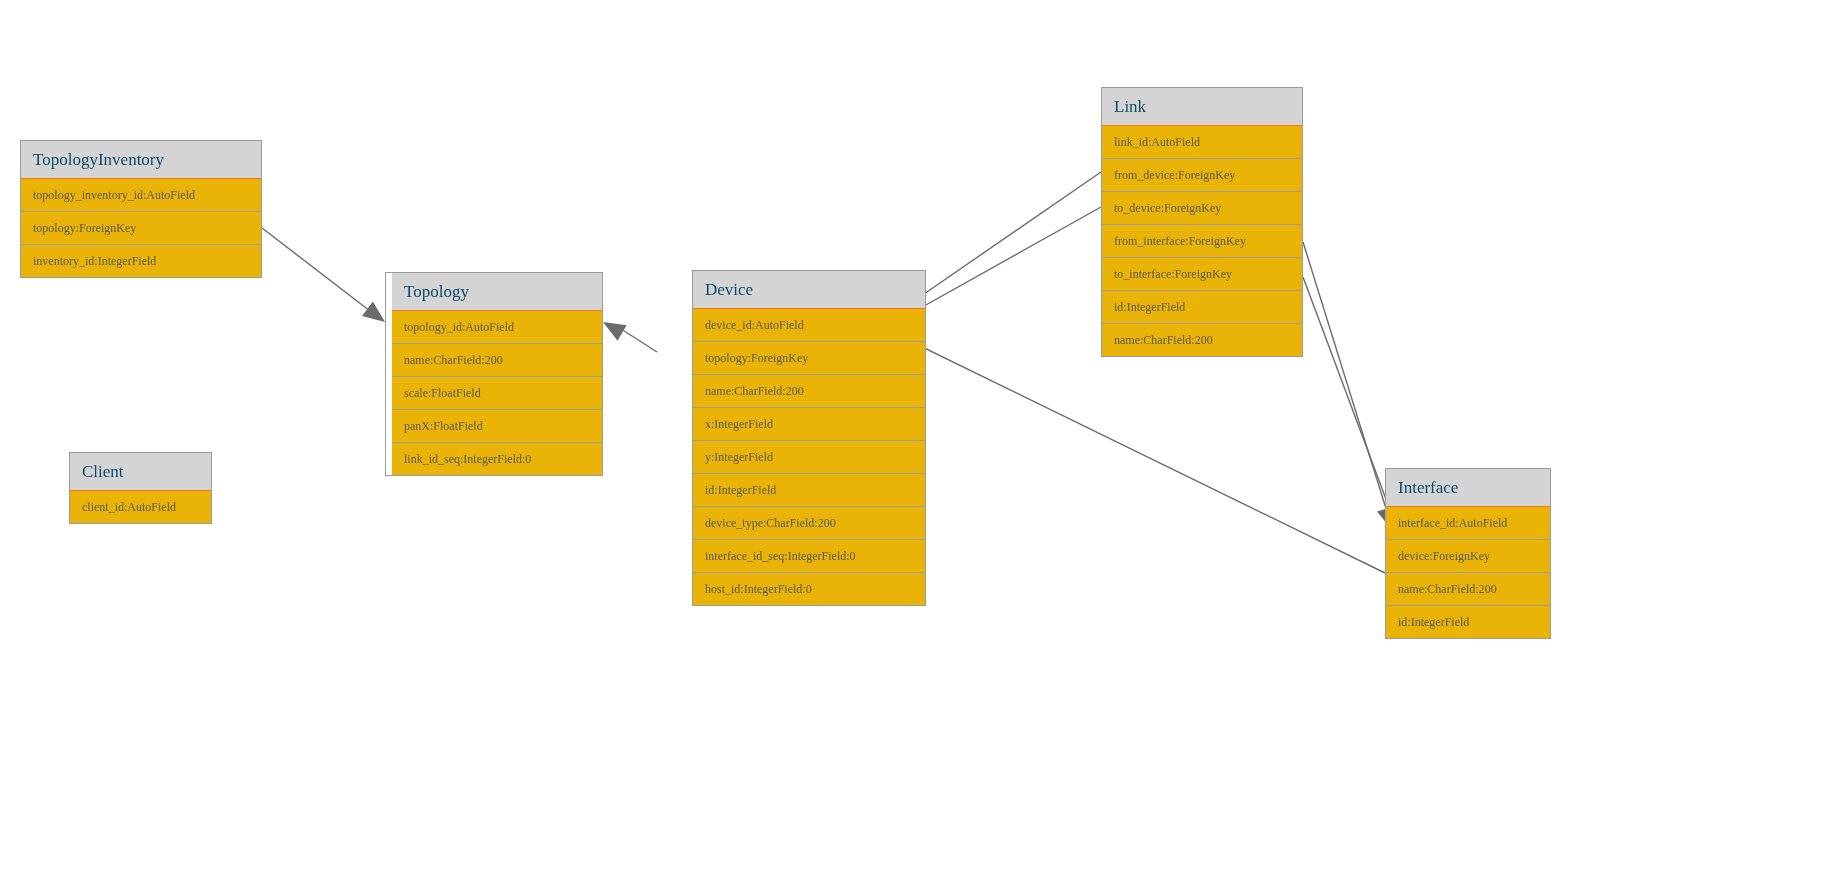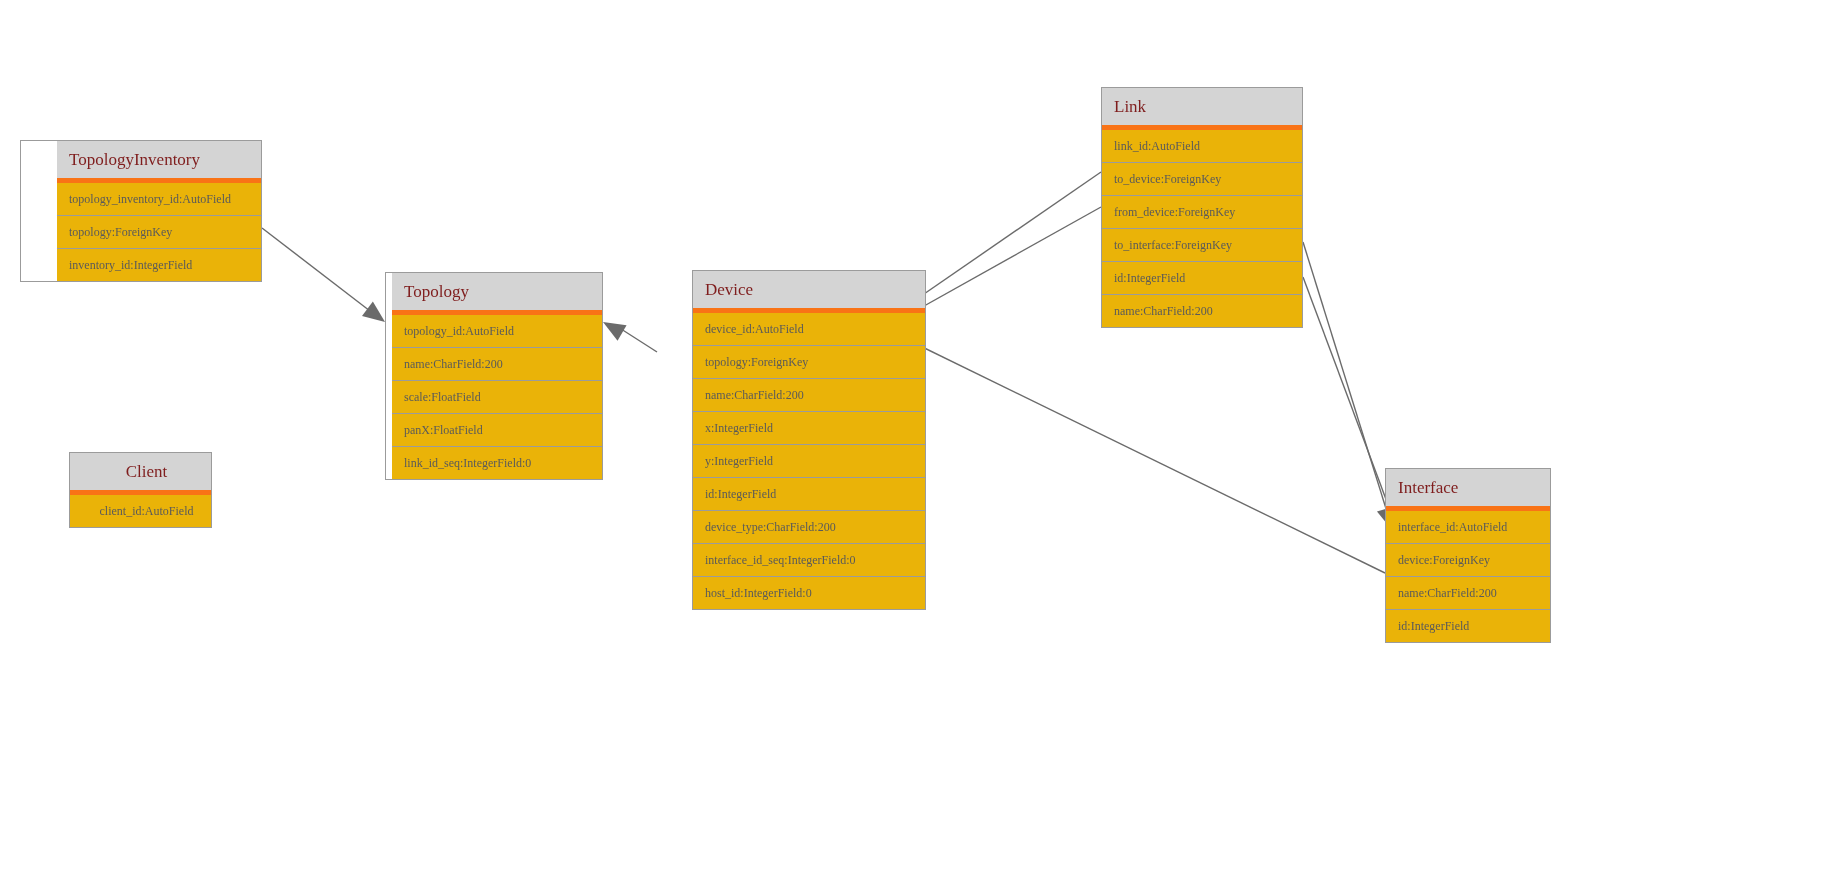--- a/index.html
+++ b/index.html
@@ -26,22 +26,22 @@
   .entity {
     position: absolute;
     box-sizing: border-box;
     border: 1px solid #9b9b9b;
     background: #ffffff;
     z-index: 2;
   }
   .entity-header {
     box-sizing: border-box;
     background: #d4d4d4;
-    border-bottom: 5px solid #f97316;
-    color: #7f1d1d;
+    border-bottom: 1px solid #f97316;
+    color: #0c4a6e;
     font-size: 17px;
     line-height: 1;
     padding: 10px 0 10px 12px;
     white-space: nowrap;
   }
   .entity-field {
     box-sizing: border-box;
     border-bottom: 1px solid #9b9b9b;
     color: #5a5a5a;
     font-size: 12px;
@@ -82,55 +82,56 @@
       <g>
         <line x1="1303" y1="277" x2="1393" y2="518" stroke="#6b6b6b" stroke-width="1.4"></line>
         <polygon points="0,0 -22,-9 -22,9" fill="#6b6b6b" transform="translate(1398,532) rotate(70)"></polygon>
       </g>
       <g>
         <line x1="1385" y1="573" x2="908" y2="340" stroke="#6b6b6b" stroke-width="1.4"></line>
         <polygon points="0,0 -22,-9 -22,9" fill="#6b6b6b" transform="translate(891,331) rotate(206)"></polygon>
       </g>
     </svg>
   <div id="entity-layer">
-      <div class="entity" style="left: 20px; top: 140px; width: 242px; padding-left: 36px;">
+      <div class="entity" style="left: 20px; top: 140px; width: 242px;">
         <div class="entity-header">TopologyInventory</div>
         <div class="entity-field">topology_inventory_id:AutoField</div>
         <div class="entity-field">topology:ForeignKey</div>
         <div class="entity-field">inventory_id:IntegerField</div>
       </div>
       <div class="entity" style="left: 385px; top: 272px; width: 218px; padding-left: 6px;">
         <div class="entity-header">Topology</div>
         <div class="entity-field">topology_id:AutoField</div>
         <div class="entity-field">name:CharField:200</div>
         <div class="entity-field">scale:FloatField</div>
         <div class="entity-field">panX:FloatField</div>
         <div class="entity-field">link_id_seq:IntegerField:0</div>
       </div>
-      <div class="entity" style="left: 69px; top: 452px; width: 143px; text-align: center;">
+      <div class="entity" style="left: 69px; top: 452px; width: 143px;">
         <div class="entity-header">Client</div>
         <div class="entity-field">client_id:AutoField</div>
       </div>
       <div class="entity" style="left: 692px; top: 270px; width: 234px;">
         <div class="entity-header">Device</div>
         <div class="entity-field">device_id:AutoField</div>
         <div class="entity-field">topology:ForeignKey</div>
         <div class="entity-field">name:CharField:200</div>
         <div class="entity-field">x:IntegerField</div>
         <div class="entity-field">y:IntegerField</div>
         <div class="entity-field">id:IntegerField</div>
         <div class="entity-field">device_type:CharField:200</div>
         <div class="entity-field">interface_id_seq:IntegerField:0</div>
         <div class="entity-field">host_id:IntegerField:0</div>
       </div>
       <div class="entity" style="left: 1101px; top: 87px; width: 202px;">
         <div class="entity-header">Link</div>
         <div class="entity-field">link_id:AutoField</div>
+        <div class="entity-field">from_device:ForeignKey</div>
         <div class="entity-field">to_device:ForeignKey</div>
-        <div class="entity-field">from_device:ForeignKey</div>
+        <div class="entity-field">from_interface:ForeignKey</div>
         <div class="entity-field">to_interface:ForeignKey</div>
         <div class="entity-field">id:IntegerField</div>
         <div class="entity-field">name:CharField:200</div>
       </div>
       <div class="entity" style="left: 1385px; top: 468px; width: 166px;">
         <div class="entity-header">Interface</div>
         <div class="entity-field">interface_id:AutoField</div>
         <div class="entity-field">device:ForeignKey</div>
         <div class="entity-field">name:CharField:200</div>
         <div class="entity-field">id:IntegerField</div>

